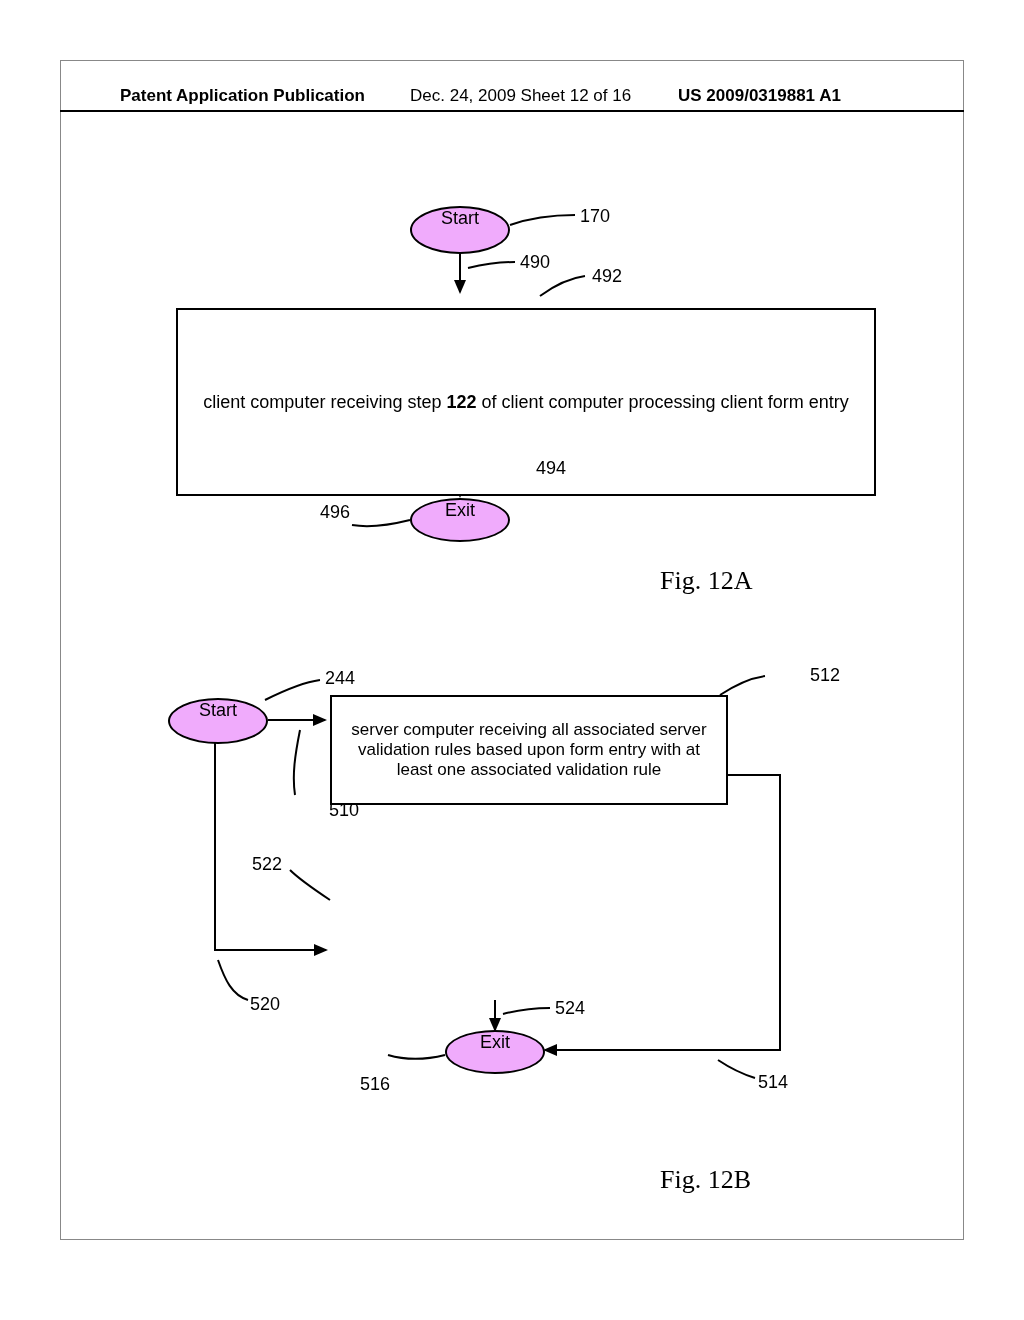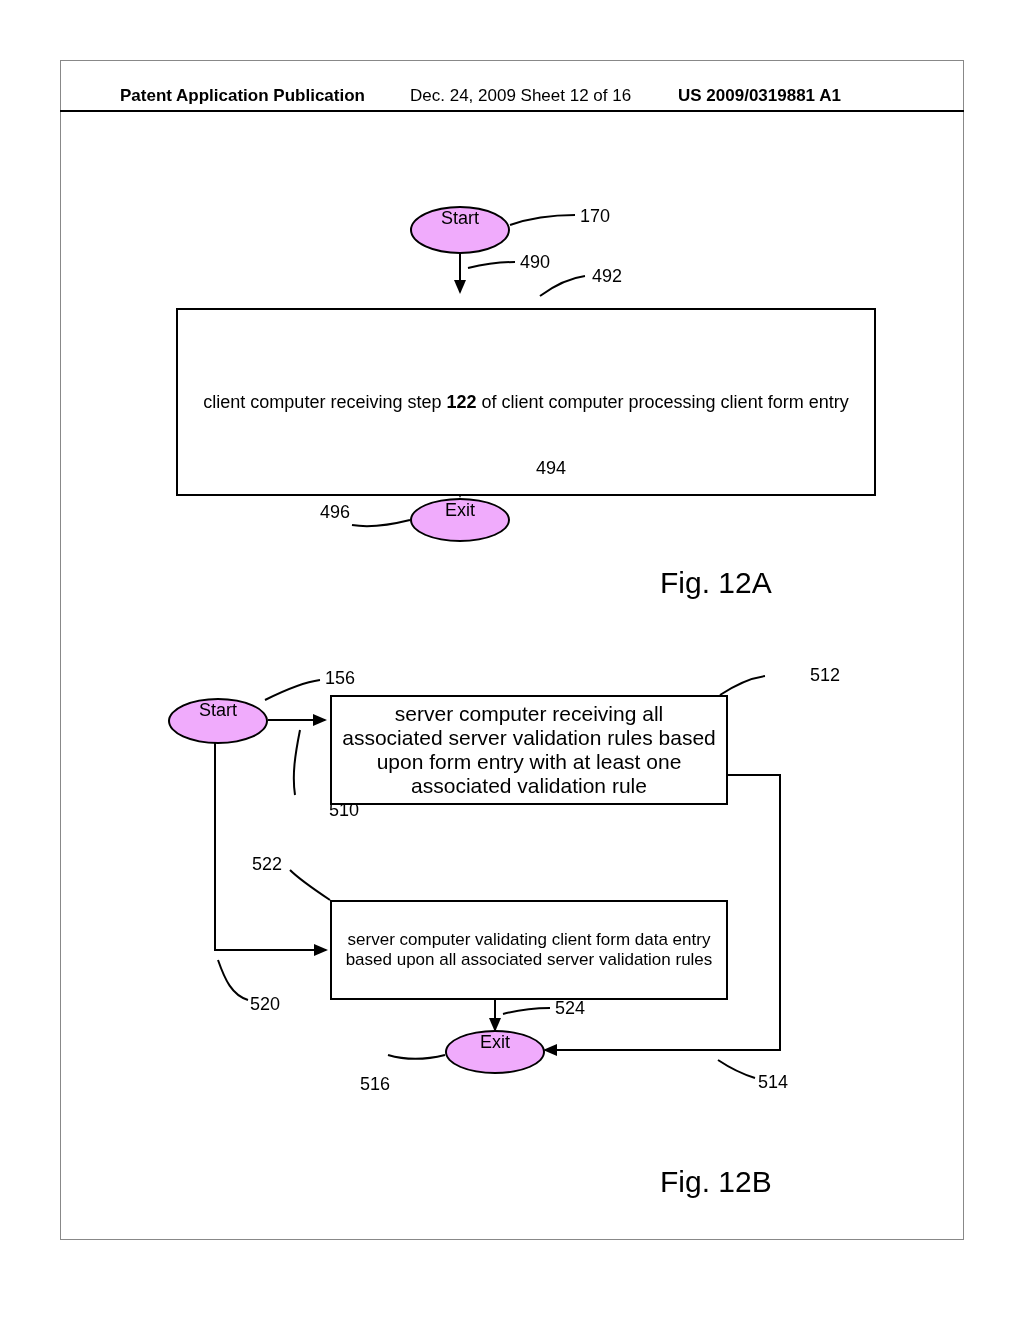--- a/index.html
+++ b/index.html
@@ -66,21 +66,22 @@
     font-size: 18px;
     padding: 10px;
   }
   .label {
     position: absolute;
     font-size: 18px;
     background: transparent;
   }
   .figlabel {
     position: absolute;
-    font-size: 30px;
+    font-size: 26px;
+    font-family: Liberation Serif, serif;
   }
   .bold { font-weight: bold; }
   svg.lines {
     position: absolute;
     top: 0; left: 0;
     width: 1024px; height: 1320px;
     pointer-events: none;
   }
 </style>
 </head>
@@ -161,33 +162,30 @@
 
   <div class="oval" style="left:410px; top:498px; width:100px; height:44px;">
     <span>Exit</span>
   </div>
 
   <div class="figlabel" style="left:660px; top:566px;">Fig. 12A</div>
 
   <div class="oval" style="left:168px; top:698px; width:100px; height:46px;">
     <span>Start</span>
   </div>
-  <span class="label" style="left:325px; top:668px;">156</span>
+  <span class="label" style="left:325px; top:668px;">244</span>
   <span class="label" style="left:282px; top:800px;margin-left:47px;">510</span>
   <span class="label" style="left:770px; top:665px;margin-left:40px;">512</span>
 
-  <div class="box" style="left:330px; top:695px; width:398px; height:110px; font-size:21px;align-items:center;">
+  <div class="box" style="left:330px; top:695px; width:398px; height:110px; font-size:17px;align-items:center;">
     <span>server computer receiving all associated server validation rules based upon form entry with at least one associated validation rule</span>
   </div>
 
   <span class="label" style="left:252px; top:854px;">522</span>
 
-  <div class="box" style="left:330px; top:900px; width:398px; height:100px; font-size:17px;">
-    <span>server computer validating client form data entry based upon all associated server validation rules</span>
-  </div>
 
   <span class="label" style="left:250px; top:994px;">520</span>
   <span class="label" style="left:360px; top:1038px;margin-top:36px;">516</span>
   <span class="label" style="left:555px; top:998px;">524</span>
   <span class="label" style="left:758px; top:1072px;">514</span>
 
   <div class="oval" style="left:445px; top:1030px; width:100px; height:44px;">
     <span>Exit</span>
   </div>
 

